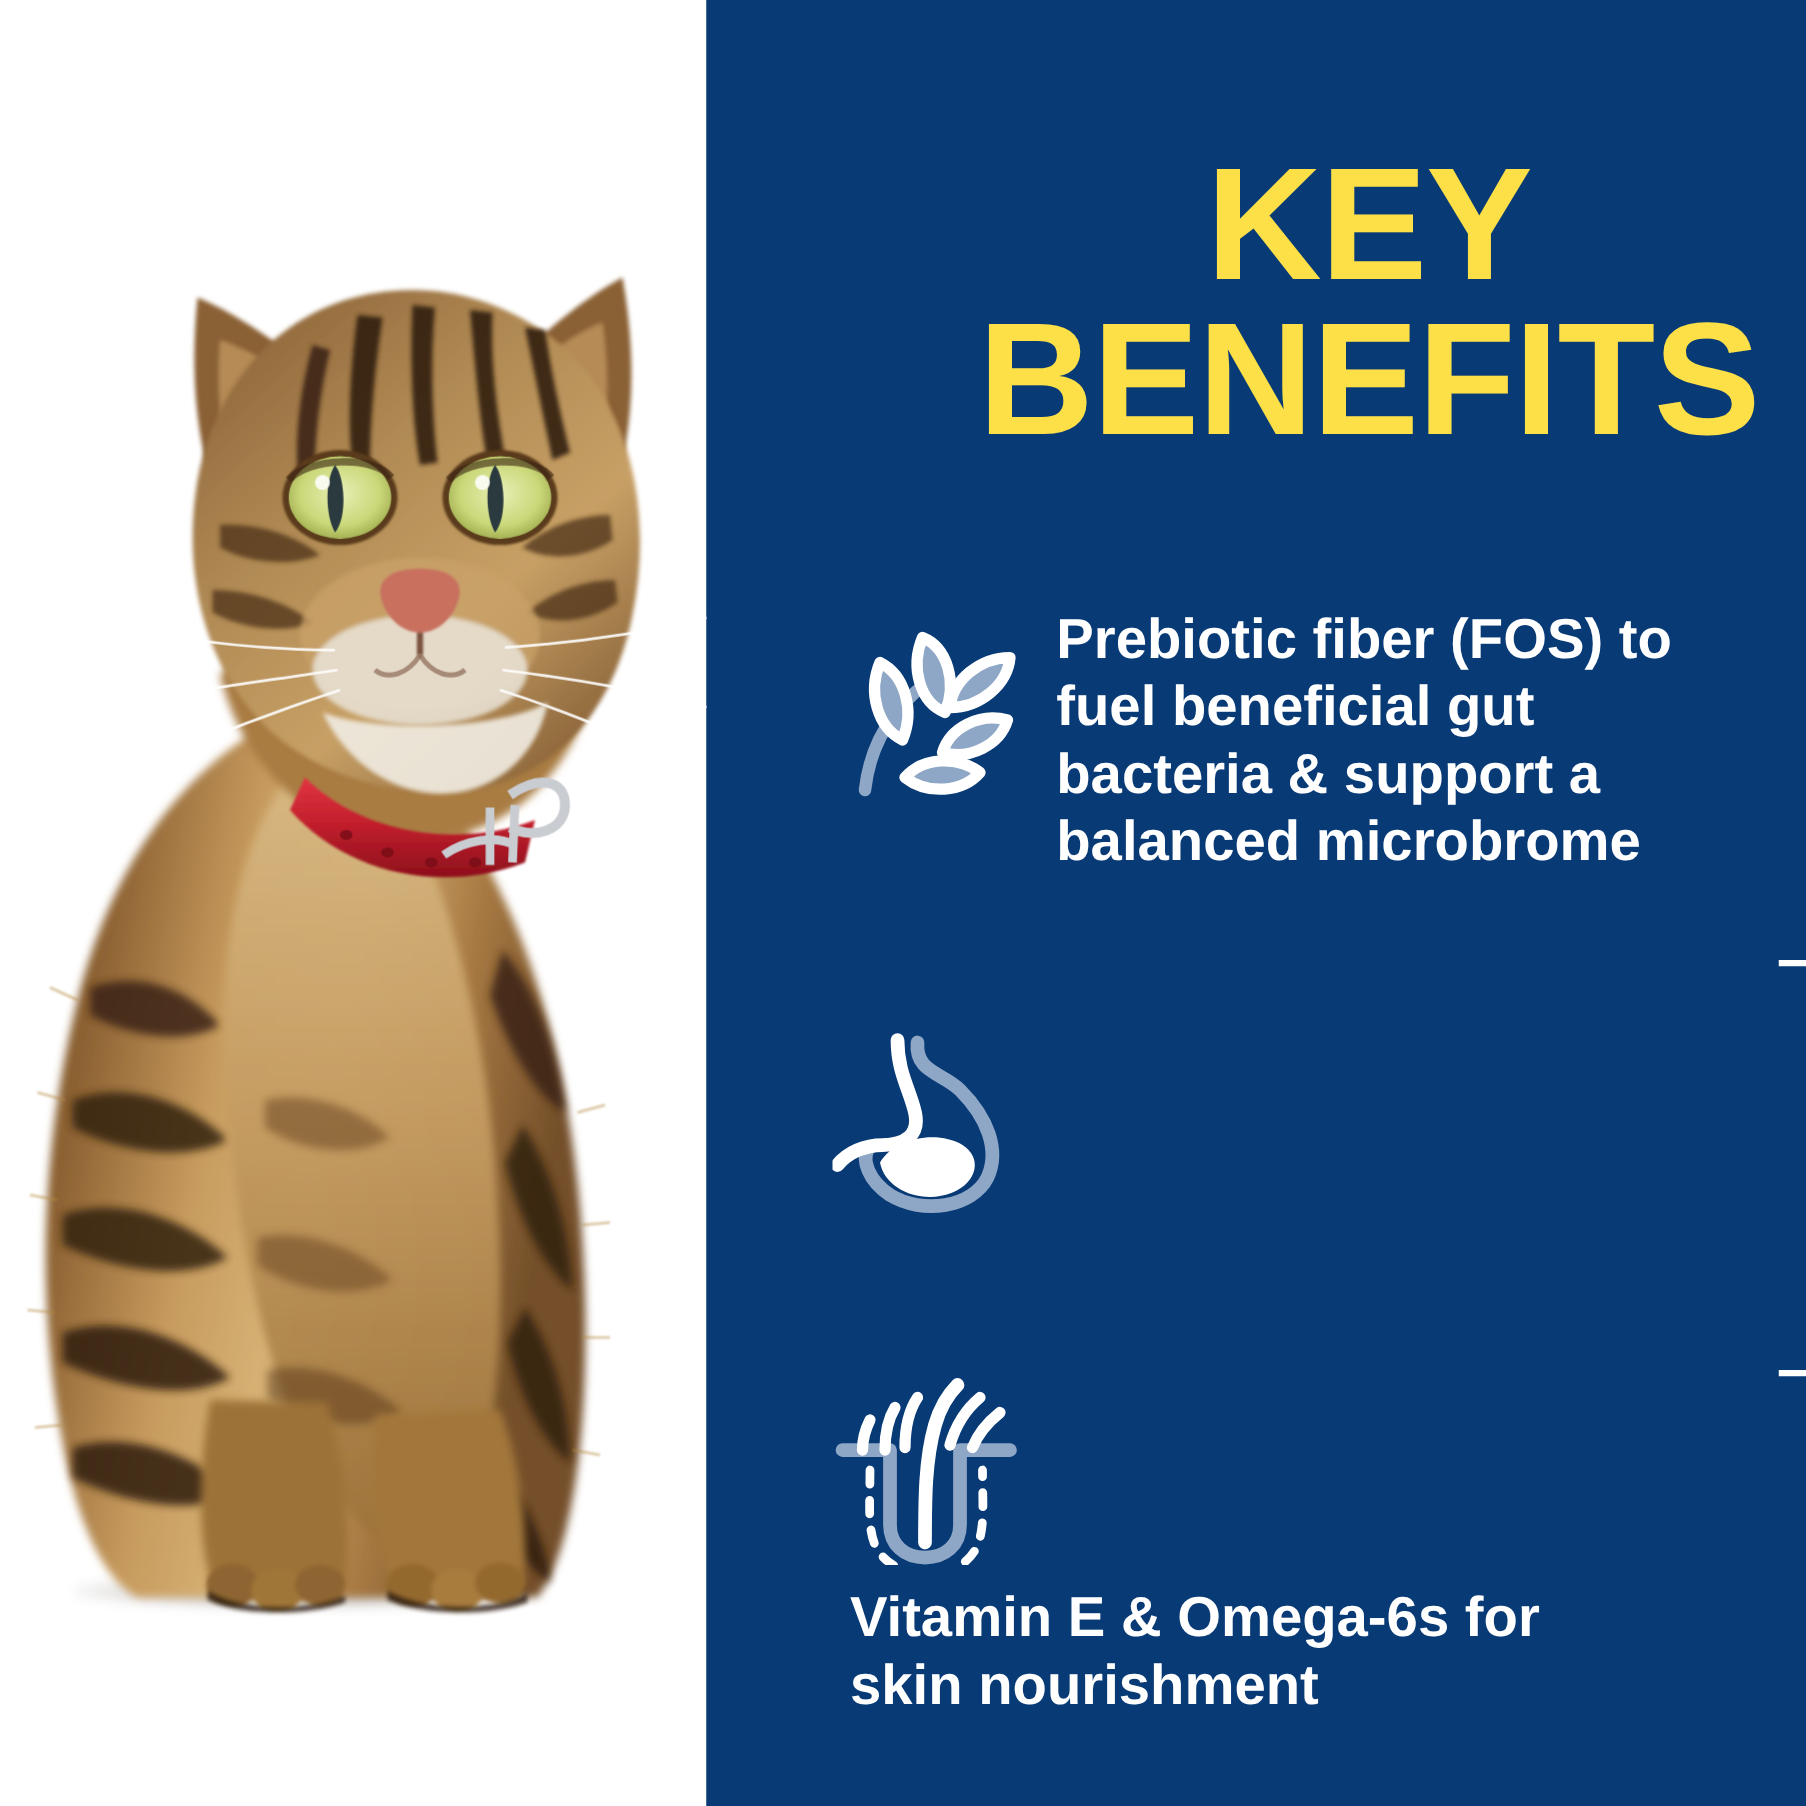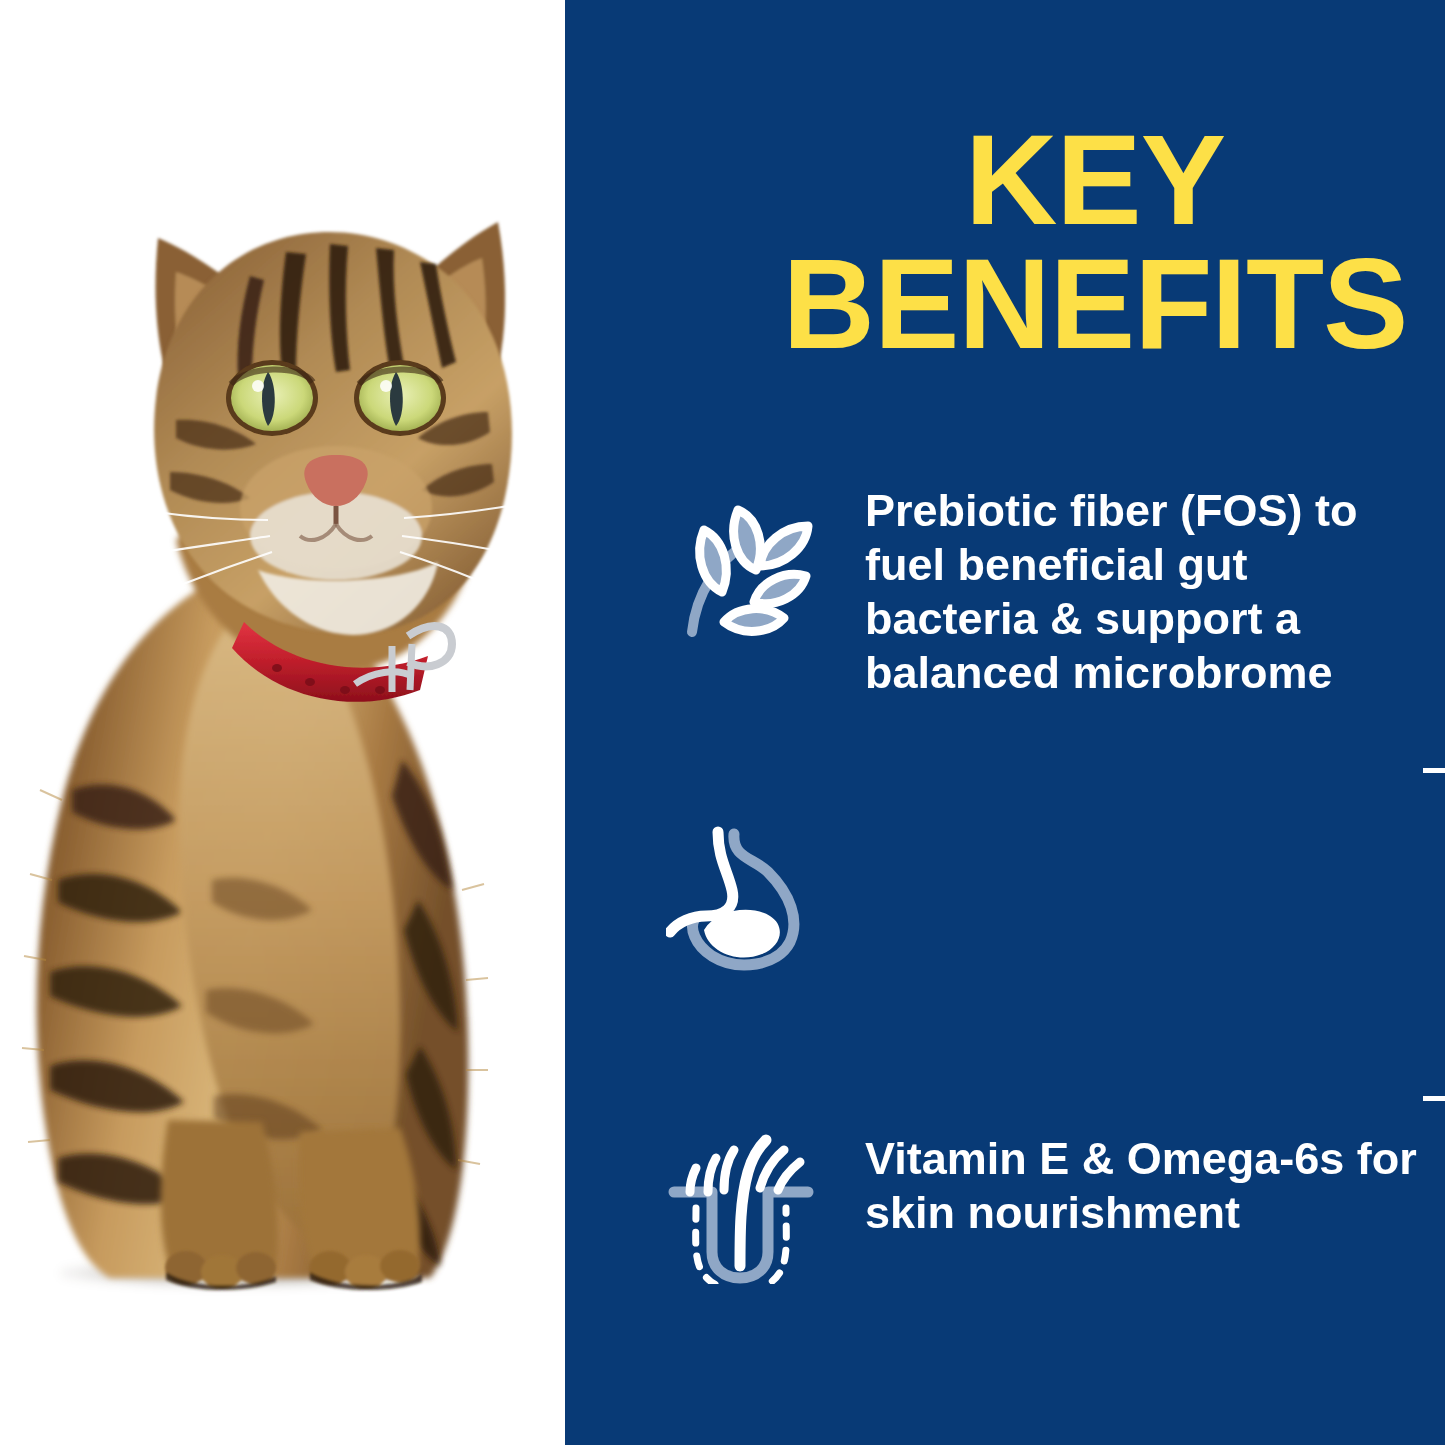--- a/index.html
+++ b/index.html
@@ -63,41 +63,40 @@
     letter-spacing: -1px;
     white-space: pre-line;
   }
 
   .benefit-row {
     position: absolute;
     display: flex;
     align-items: flex-start;
     left: 93px;
     width: 760px;
-    gap: 20px;
   }
   .benefit-icon {
     width: 165px;
     flex: 0 0 165px;
     display: flex;
     justify-content: center;
     align-items: flex-start;
   }
   .benefit-text {
     color: #ffffff;
     font-weight: bold;
     font-size: 45px;
     line-height: 1.20;
     margin-left: 22px;
     max-width: 560px;
   }
 
   #row-1 { top: 484px; }
   #row-2 { top: 818px; }
-  #row-3 { top: 1132px; }
+  #row-3 { top: 1100px; flex-direction: column; }
 
   #row-1 .benefit-icon { padding-top: 8px; }
   #row-2 .benefit-icon { padding-top: 6px; }
   #row-3 .benefit-icon { padding-top: 2px; }
 
   .divider {
     position: absolute;
     left: 858px;
     width: 534px;
     height: 5px;

